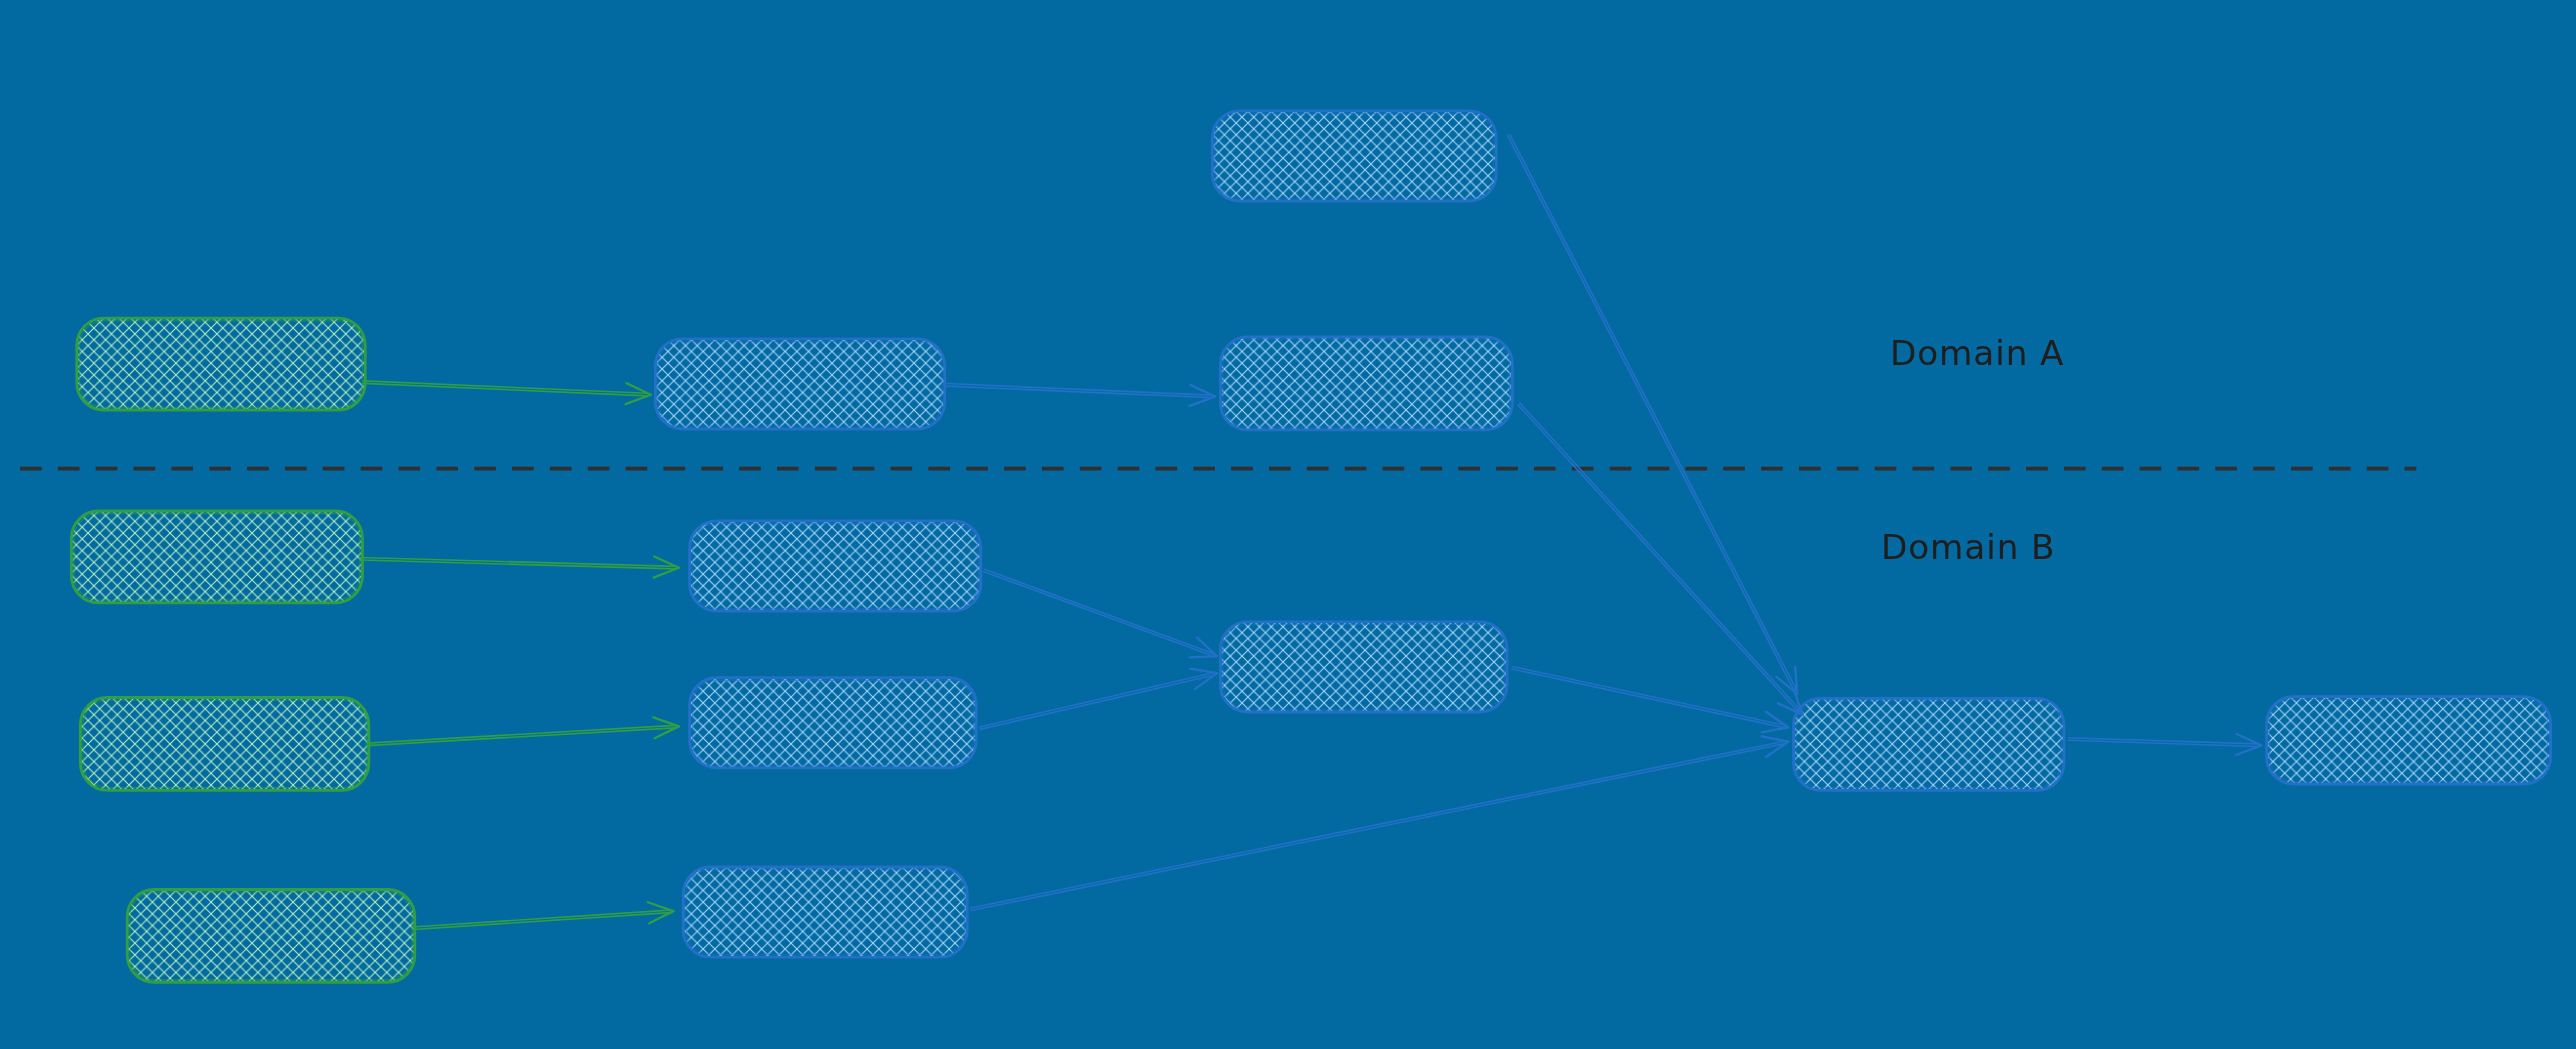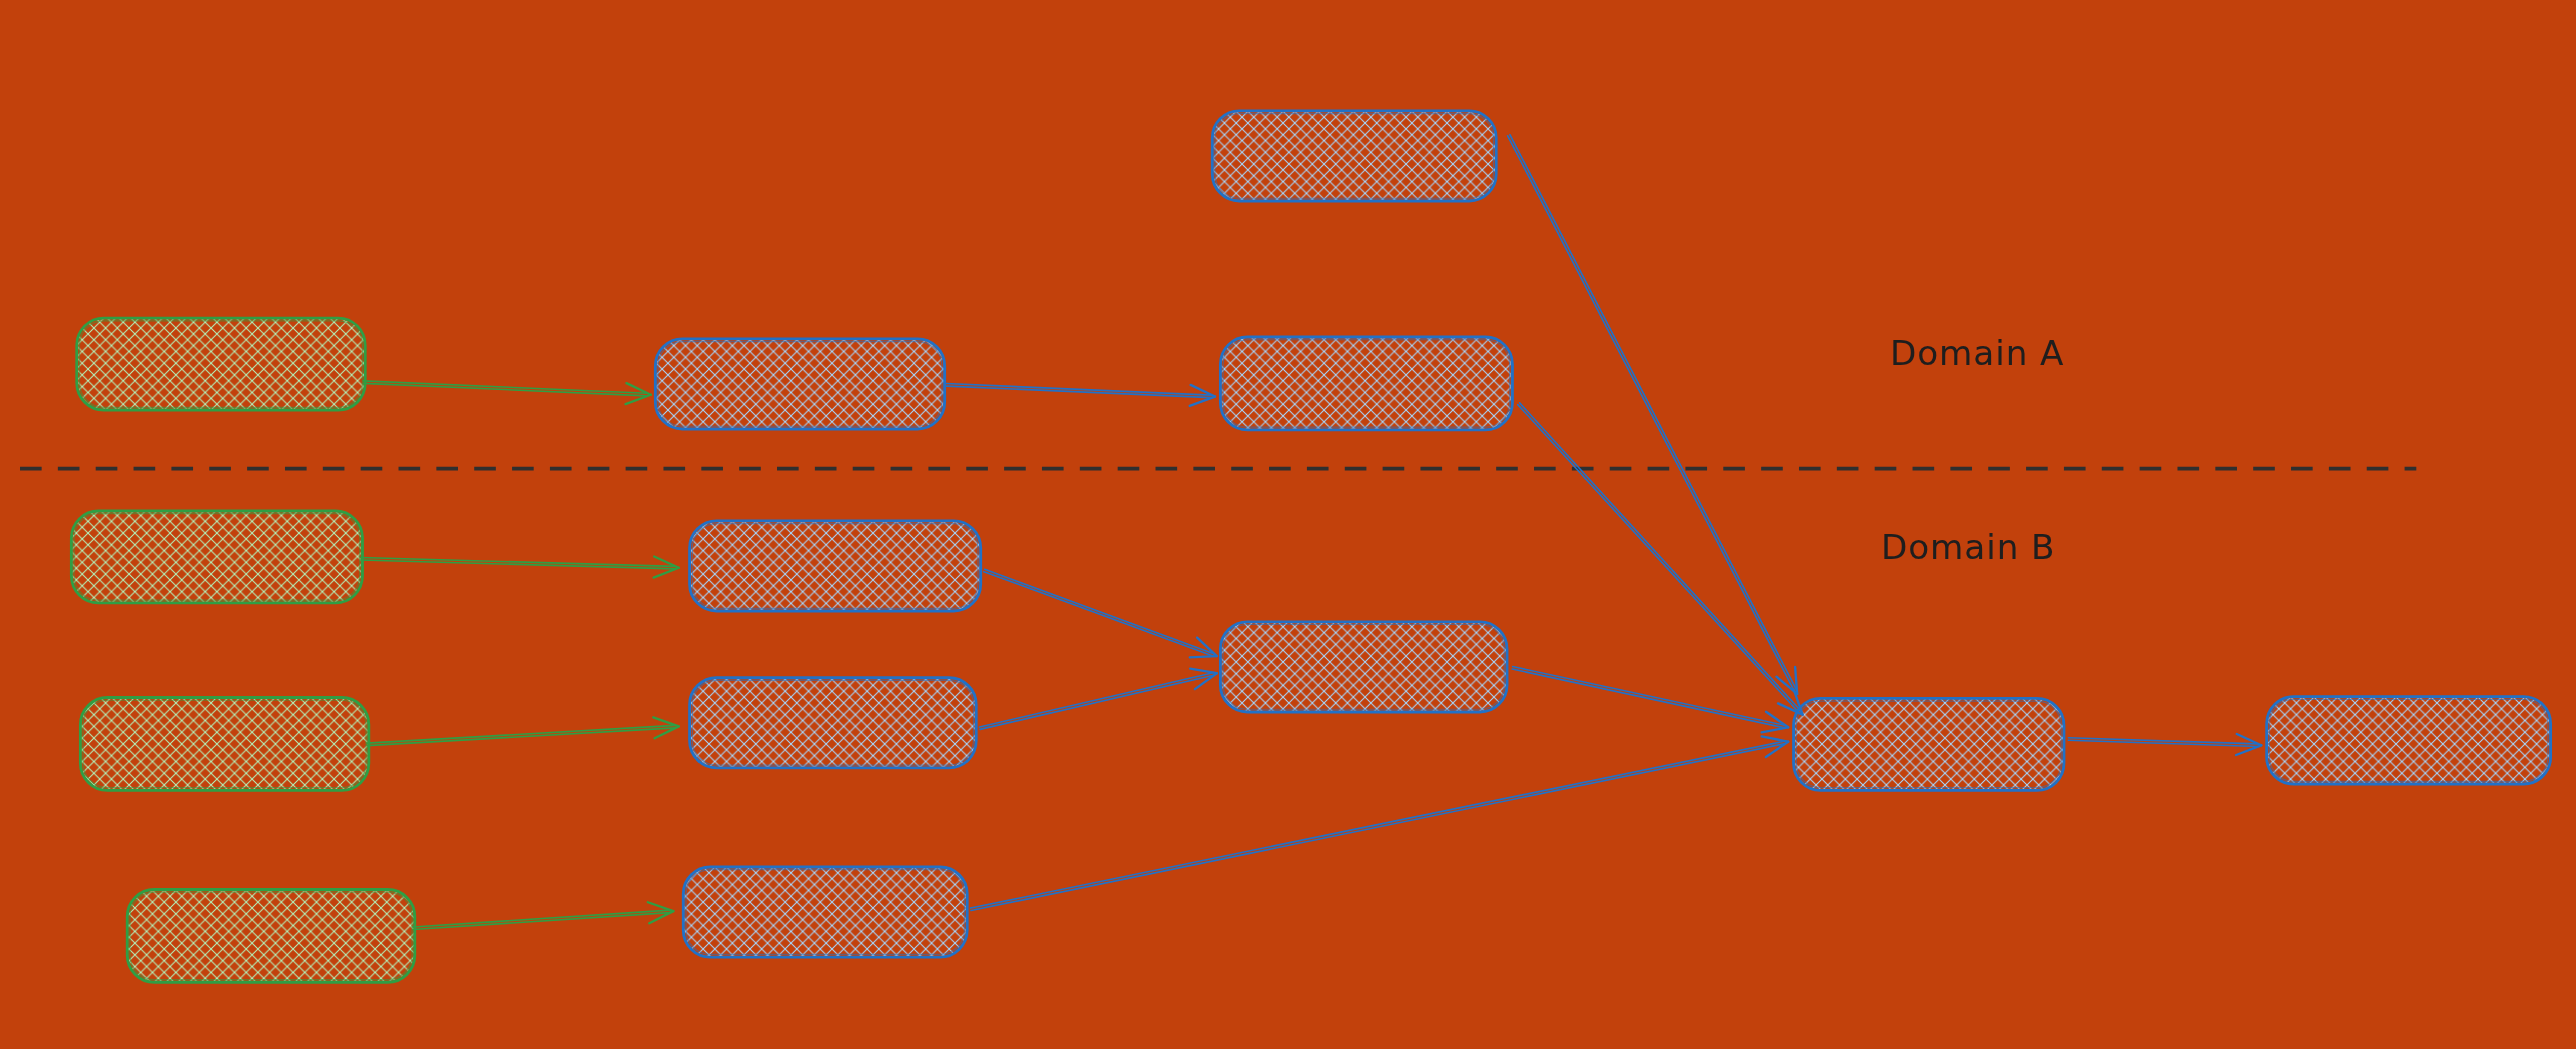--- a/index.html
+++ b/index.html
@@ -4,21 +4,21 @@
 <style>
   html, body {
     margin: 0;
     padding: 0;
     background: #ffffff;
   }
   .canvas-wrap {
     position: relative;
     width: 2576px;
     height: 1049px;
-    background: #c2410c;
+    background: #0369a1;
     overflow: hidden;
     font-family: "DejaVu Sans", sans-serif;
   }
   svg#diagram {
     display: block;
     width: 2576px;
     height: 1049px;
   }
   svg#diagram text {
     font-family: "DejaVu Sans", sans-serif;

